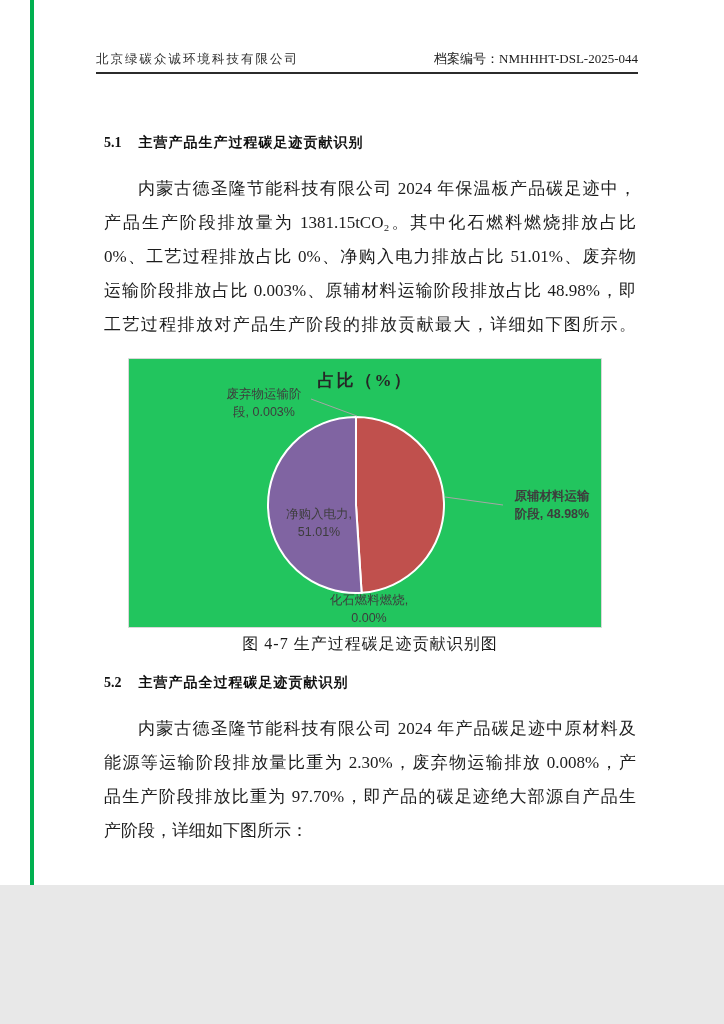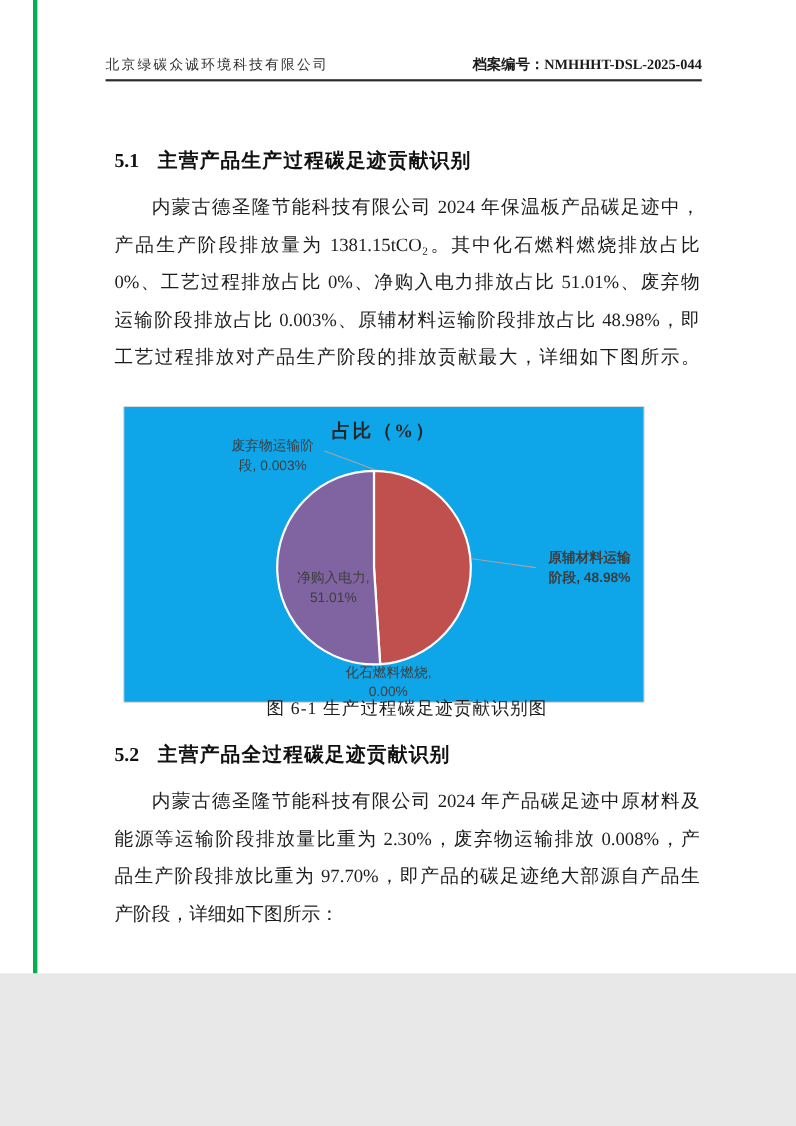--- a/index.html
+++ b/index.html
@@ -10,39 +10,39 @@
     font-family:"Liberation Serif","DejaVu Serif",serif; color:#1c1c1c;
   }
   
   .green-v { position:absolute; left:30px; top:0; width:4px; height:1010px; background:#00B050; }
   .green-h { position:absolute; left:30px; top:1006px; right:0; height:4px; background:#00B050; }
 
   
   .hdr { position:absolute; left:96px; top:46px; width:542px; height:22px;
          display:flex; justify-content:space-between; align-items:flex-end; }
   .hdr-company { font-size:12.5px; letter-spacing:2px; color:#2e2e2e; }
-  .hdr-doc { font-size:13px; font-weight:bold; color:#1a1a1a; }
+  .hdr-doc { font-size:13px; font-weight:normal; color:#1a1a1a; }
   .hdr-rule { position:absolute; left:96px; top:72px; width:542px; height:2px; background:#2b2b2b; }
 
   
   .body-text { position:absolute; left:104px; width:532px; font-size:17px; line-height:34px; }
   .pline { text-align:justify; text-align-last:justify; white-space:nowrap; }
   .pline.short { text-align-last:left; white-space:normal; }
   .indent { text-indent:2em; }
   .intro { top:88px; }
   .h51 { top:134px; } .h52 { top:674px; }
-  .heading { position:absolute; left:104px; width:532px; font-size:18px; font-weight:bold;
+  .heading { position:absolute; left:104px; width:532px; font-size:14px; font-weight:bold;
              letter-spacing:1px; color:#111; }
   .heading .num { letter-spacing:0; margin-right:17px; }
   .para1 { top:172px;font-family:Liberation Serif, serif; } .para2 { top:712px; }
 
   
-  .chart-box { position:absolute; left:112px; top:358px; width:474px; height:270px;
-               background:#0ea5e9; border:1.5px solid #d8d8d8; border-radius:1px;
-               font-family:"Liberation Sans","DejaVu Sans",sans-serif;margin-top:11px; }
+  .chart-box { position:absolute; left:128px; top:358px; width:474px; height:270px;
+               background:#22c55e; border:1.5px solid #d8d8d8; border-radius:1px;
+               font-family:"Liberation Sans","DejaVu Sans",sans-serif; }
   .chart-title { position:absolute; left:0; top:10px; width:100%; text-align:center;
                  font-size:17px; font-weight:bold; color:#262626; letter-spacing:2px;
                  font-family:"Liberation Serif","DejaVu Serif",serif; }
   .pie-svg { position:absolute; left:0; top:0; width:474px; height:270px; }
   .callout { position:absolute; font-size:12.5px; line-height:18px; color:#3d3d3d;
              text-align:center; }
   .co-waste  { left:78px;  top:26px;  width:114px; }
   .co-raw    { left:372px; top:128px; width:102px;font-weight:bold; }
   .co-power  { left:140px; top:146px; width:100px; }
   .co-fossil { left:178px; top:232px; width:124px; }
@@ -101,21 +101,21 @@
     <div class="callout co-power">
       <div>净购入电力,</div>
       <div>51.01%</div>
     </div>
     <div class="callout co-fossil">
       <div>化石燃料燃烧,</div>
       <div>0.00%</div>
     </div>
   </div>
 
-  <div class="caption">图 6-1 生产过程碳足迹贡献识别图</div>
+  <div class="caption">图 4-7 生产过程碳足迹贡献识别图</div>
 
   <div class="heading h52">
     <span class="num">5.2</span><span>主营产品全过程碳足迹贡献识别</span>
   </div>
 
   <div class="body-text para2">
     <div class="pline indent">内蒙古德圣隆节能科技有限公司 2024 年产品碳足迹中原材料及</div>
     <div class="pline">能源等运输阶段排放量比重为 2.30%，废弃物运输排放 0.008%，产</div>
     <div class="pline">品生产阶段排放比重为 97.70%，即产品的碳足迹绝大部源自产品生</div>
     <div class="pline short">产阶段，详细如下图所示：</div>

